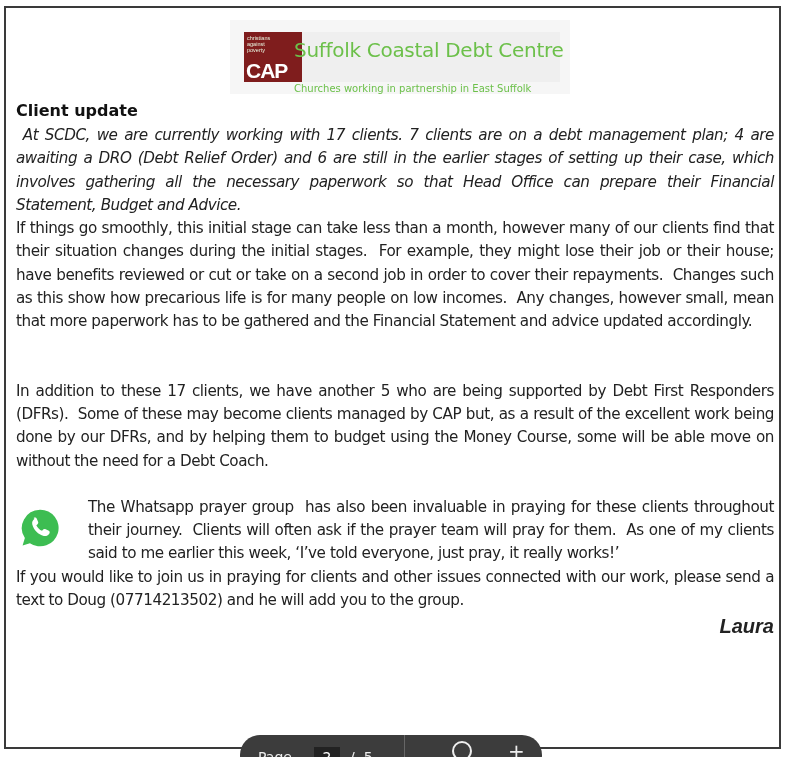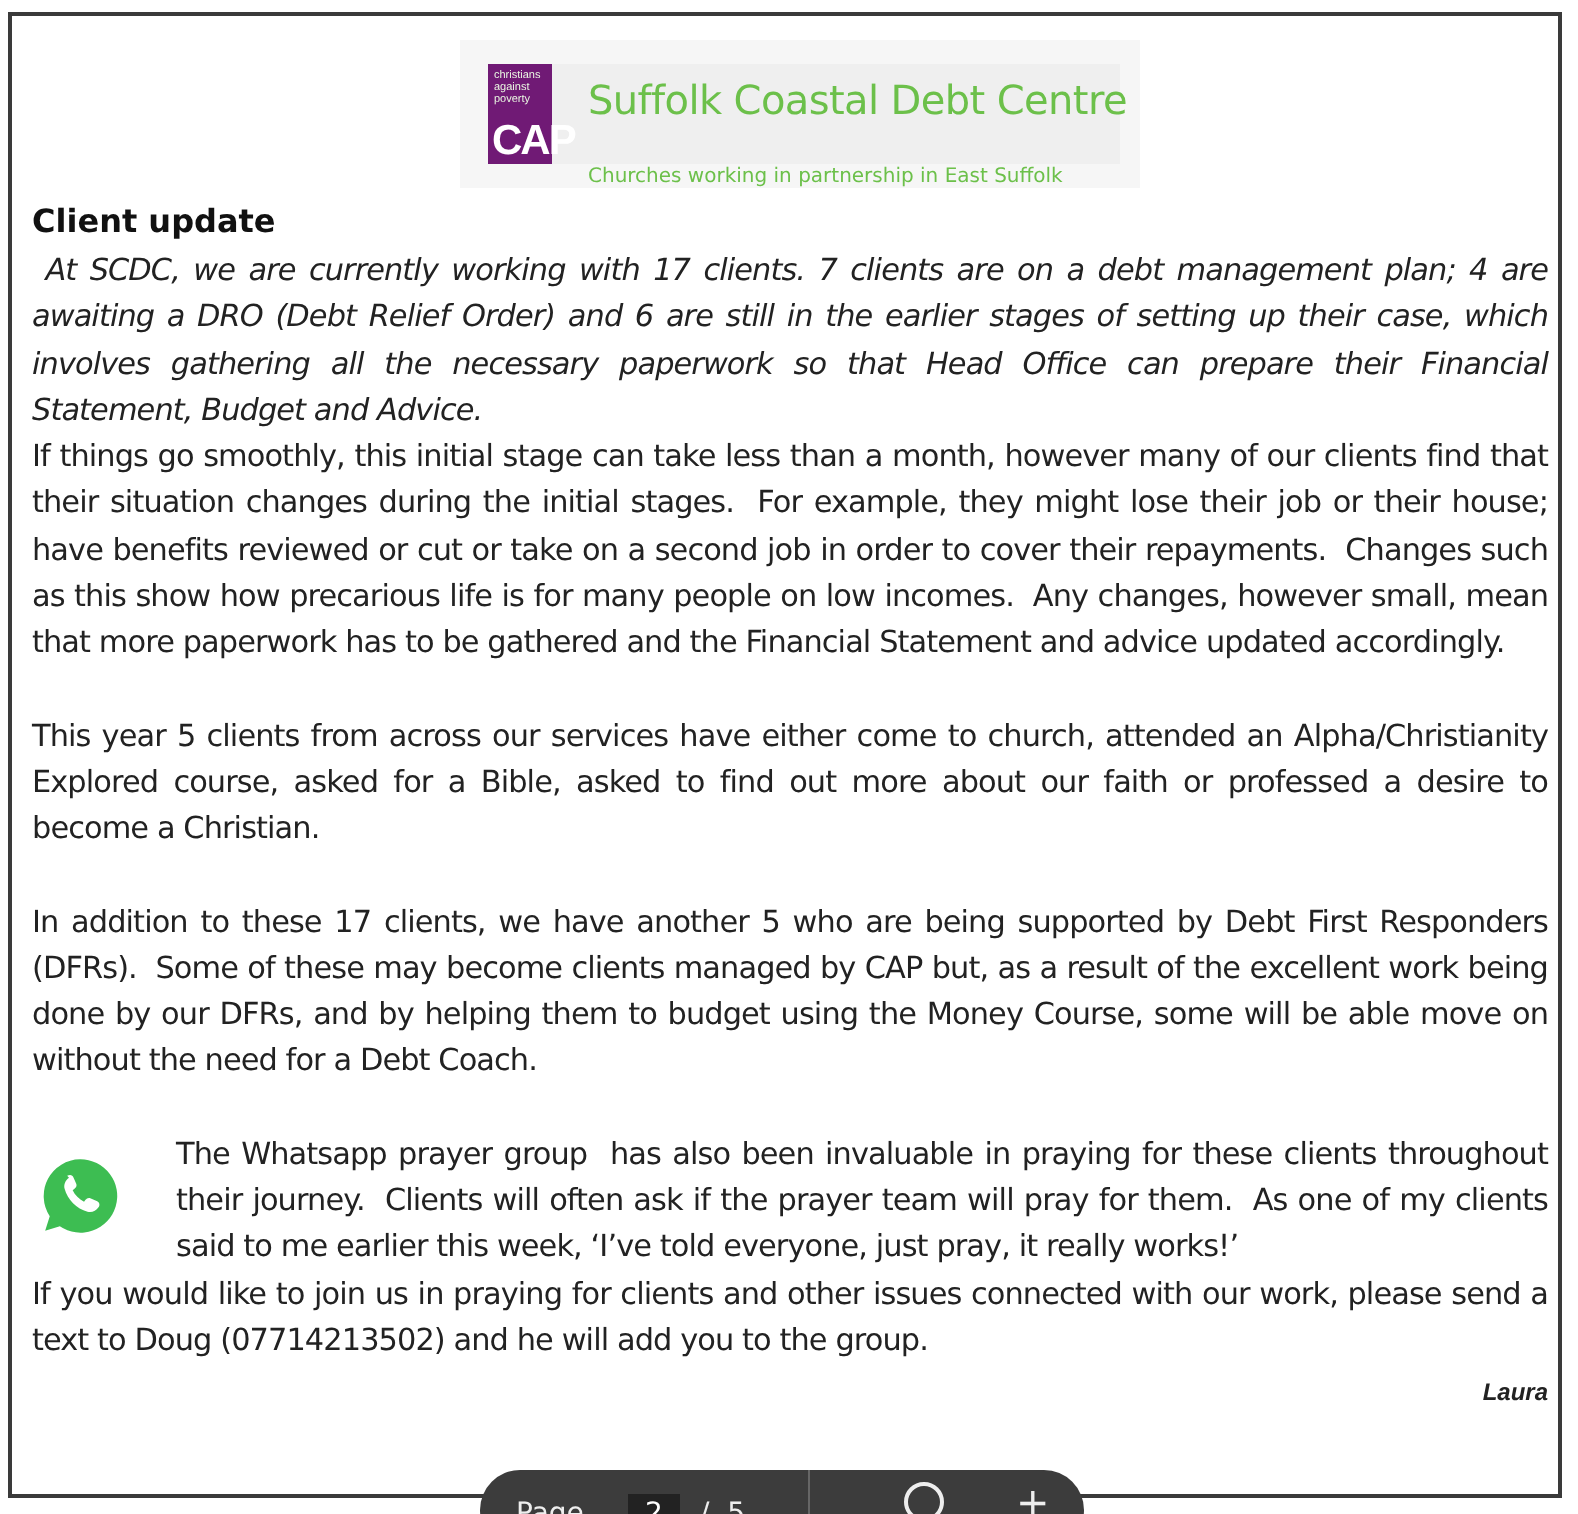--- a/index.html
+++ b/index.html
@@ -7,35 +7,35 @@
   .page {
     position:absolute; left:4px; top:6px; width:777px; height:743px;
     border:2px solid #3a3a3a; border-bottom:2px solid #3a3a3a; box-sizing:border-box; background:#fff;
   }
   .logo {
     position:absolute; left:230px; top:20px; width:340px; height:74px;
     background:#f6f6f6;
   }
   .logo-inner { position:absolute; left:14px; top:12px; width:316px; height:50px; background:#efefef; }
   .cap-box {
-    position:absolute; left:0; top:0; width:32px; height:50px; background:#701a75; color:#fff;
+    position:absolute; left:0; top:0; width:58px; height:50px; background:#7f1d1d; color:#fff;
   }
   .cap-small { position:absolute; left:3px; top:3px; font-size:5.5px; line-height:6px; color:#eaf7e2; font-family:"Liberation Sans", sans-serif; }
   .cap-big { position:absolute; left:2px; bottom:0px; font-size:21px; font-weight:bold; letter-spacing:-1px; font-family:"Liberation Sans", sans-serif; line-height:22px; }
   .logo-title { position:absolute; left:50px; top:6px; font-size:20px; font-weight:normal; color:#6cc04a; font-family:"DejaVu Sans", sans-serif; white-space:nowrap; letter-spacing:-0.3px;}
   .logo-sub { position:absolute; left:50px; top:31px; font-size:10px; color:#6cc04a; font-family:"DejaVu Sans", sans-serif; white-space:nowrap;margin-top:20px; }
 
   .content { position:absolute; left:16px; top:98px; width:758px; }
   h1 { margin:0; font-size:16px; font-weight:bold; color:#111; line-height:26px; font-family:"DejaVu Sans", sans-serif; }
   p { margin:0; font-size:15.2px; line-height:23.3px; text-align:justify; color:#222; font-family:"DejaVu Sans", sans-serif; letter-spacing:-0.45px; word-spacing:0px;}
   .gap { height:23px; }
   .wa-block { position:relative; }
   .wa-icon { position:absolute; left:2px; top:10px; width:44px; height:44px; }
   .wa-text { margin-left:72px; }
-  .signoff { text-align:right; font-style:italic; font-weight:bold; font-family:"Liberation Sans", sans-serif; font-size:12px; line-height:24px; padding-right:0px; margin-top:2px;}
+  .signoff { text-align:right; font-style:italic; font-weight:bold; font-family:"Liberation Sans", sans-serif; font-size:20px; line-height:24px; padding-right:0px; margin-top:2px;}
 
   .toolbar {
     position:absolute; left:240px; top:735px; width:302px; height:40px;
     background:#3c3c3c; border-radius:20px; color:#fff; font-family:"DejaVu Sans", sans-serif;
   }
   .tb-divider { position:absolute; left:164px; top:0; width:1px; height:40px; background:#666; }
   .tb-page-label { position:absolute; left:18px; top:14px; font-size:14px; color:#eee; }
   .tb-page-input { position:absolute; left:74px; top:12px; width:26px; height:20px; background:#222; color:#fff; font-size:14px; text-align:center; line-height:20px; }
   .tb-of { position:absolute; left:110px; top:14px; font-size:14px; color:#eee; }
   .tb-zoom { position:absolute; left:212px; top:6px; width:16px; height:16px; border:2px solid #eee; border-radius:50%; }
@@ -60,21 +60,20 @@
     <div class="logo-title">Suffolk Coastal Debt Centre</div>
     <div class="logo-sub">Churches working in partnership in East Suffolk</div>
   </div>
 </div>
 
 <div class="content">
   <h1>Client update</h1>
   <p style="white-space:pre-wrap;font-style:italic;"> At SCDC, we are currently working with 17 clients. 7 clients are on a debt management plan; 4 are awaiting a DRO (Debt Relief Order) and 6 are still in the earlier stages of setting up their case, which involves gathering all the necessary paperwork so that Head Office can prepare their Financial Statement, Budget and Advice.</p>
   <p style="white-space:pre-wrap;">If things go smoothly, this initial stage can take less than a month, however many of our clients find that their situation changes during the initial stages.  For example, they might lose their job or their house; have benefits reviewed or cut or take on a second job in order to cover their repayments.  Changes such as this show how precarious life is for many people on low incomes.  Any changes, however small, mean that more paperwork has to be gathered and the Financial Statement and advice updated accordingly.</p>
   <div class="gap"></div>
-  <p>This year 5 clients from across our services have either come to church, attended an Alpha/Christianity Explored course, asked for a Bible, asked to find out more about our faith or professed a desire to become a Christian.</p>
   <div class="gap"></div>
   <p style="white-space:pre-wrap;">In addition to these 17 clients, we have another 5 who are being supported by Debt First Responders (DFRs).  Some of these may become clients managed by CAP but, as a result of the excellent work being done by our DFRs, and by helping them to budget using the Money Course, some will be able move on without the need for a Debt Coach.</p>
   <div class="gap"></div>
   <div class="wa-block">
     <svg class="wa-icon" viewBox="0 0 48 48">
       <path d="M24 4 A20 20 0 1 1 13 40.5 L5 43 L7.5 35 A20 20 0 0 1 24 4 Z" fill="#3dbd52"></path>
       <path d="M17 13 c1.5 -1 3 -0.5 3.5 1 l1.5 3.5 c0.4 1 -0.2 2 -1 2.6 l-1 0.8 c1.2 2.6 3.5 4.9 6.2 6.2 l0.8 -1 c0.6 -0.8 1.6 -1.3 2.6 -0.9 l3.5 1.5 c1.4 0.6 2 2 1 3.5 c-1.4 2 -3.6 3 -6 2.4 c-6 -1.6 -10.9 -6.5 -12.5 -12.5 c-0.6 -2.4 0.4 -4.6 2.4 -6.1 z" fill="#fff"></path>
     </svg>
     <p class="wa-text" style="white-space:pre-wrap;">The Whatsapp prayer group  has also been invaluable in praying for these clients throughout their journey.  Clients will often ask if the prayer team will pray for them.  As one of my clients said to me earlier this week, ‘I’ve told everyone, just pray, it really works!’</p>
   </div>

